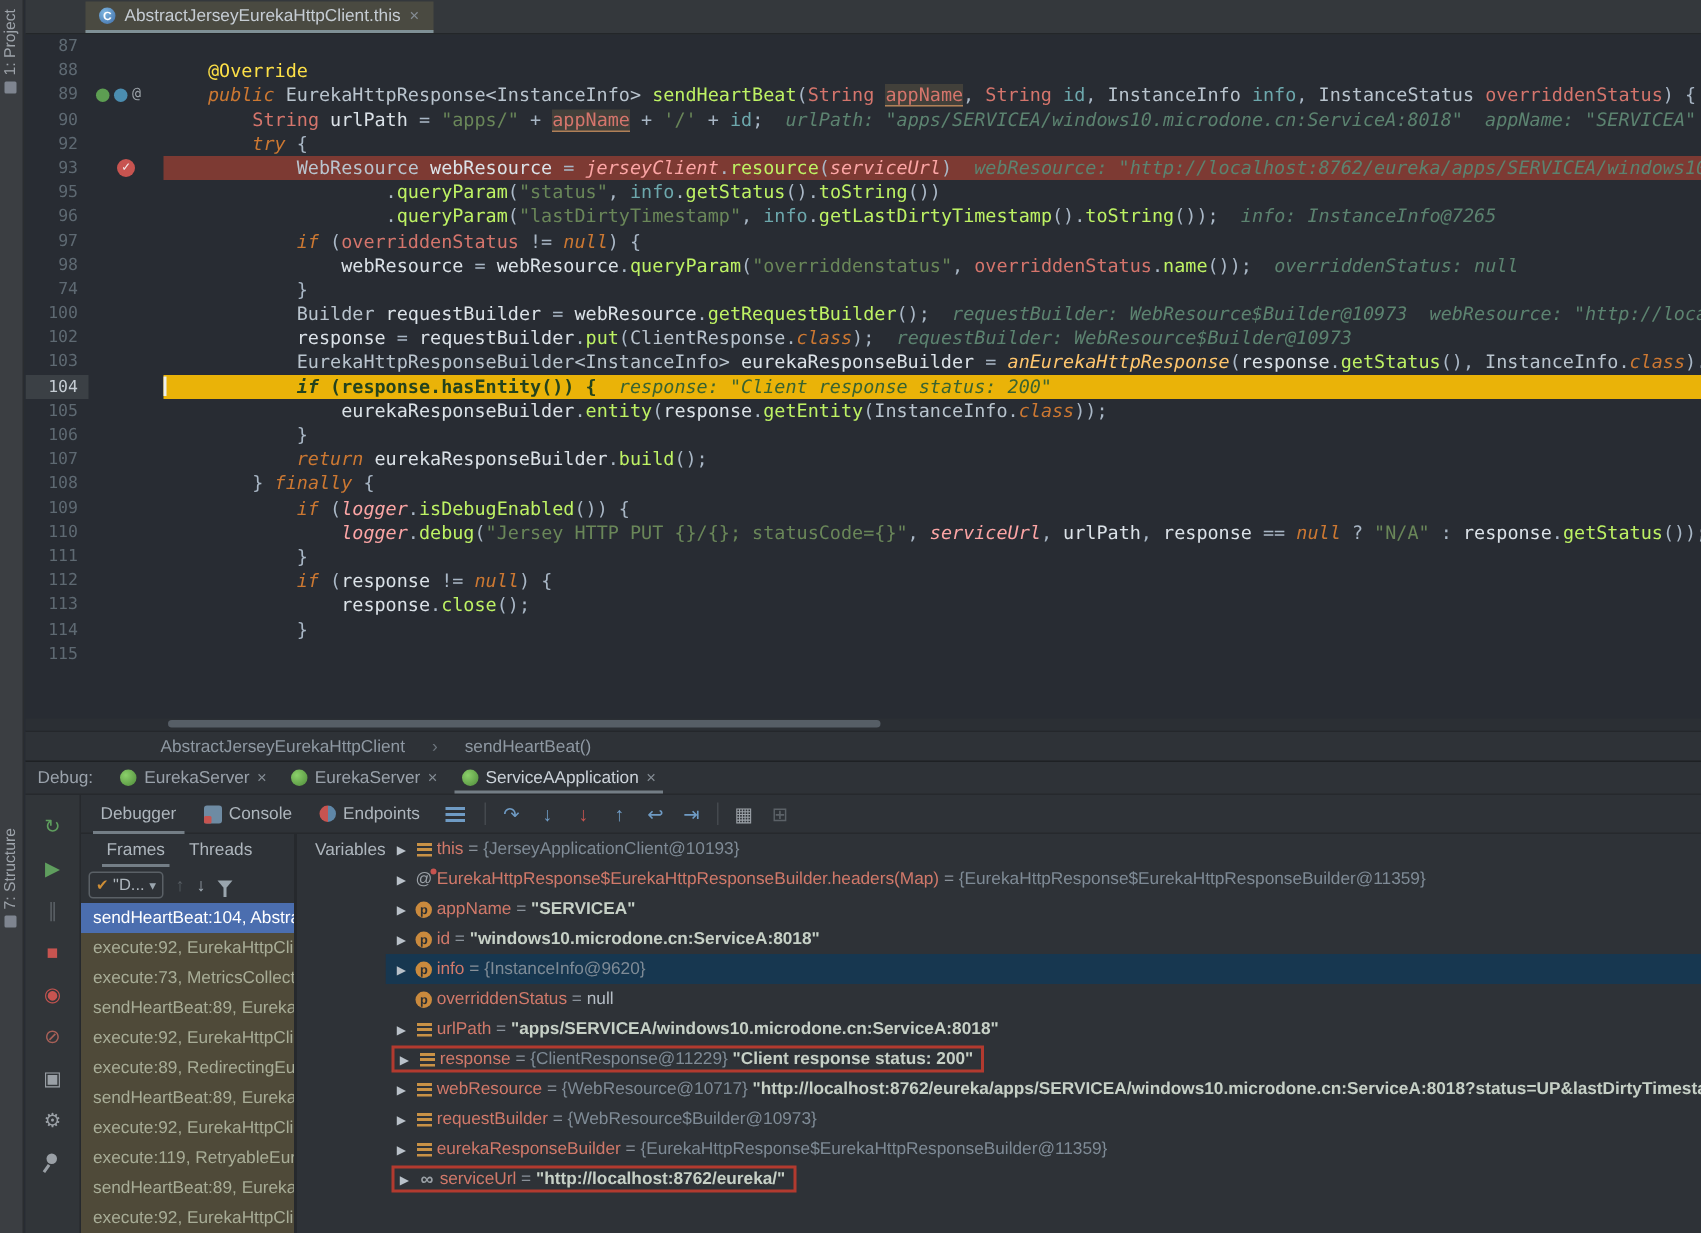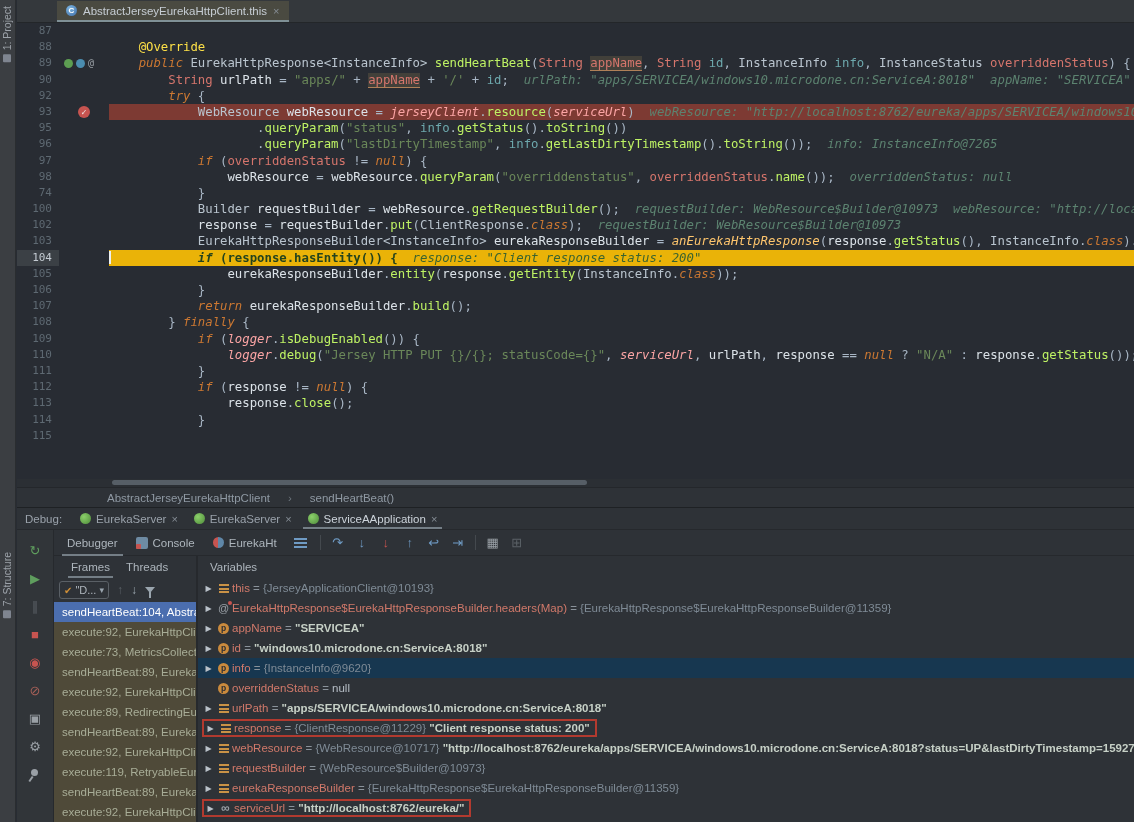--- a/index.html
+++ b/index.html
@@ -91,21 +91,21 @@
   .thread-dd{display:flex;align-items:center;gap:3px;border:1px solid #5a6066;border-radius:3px;height:18px;padding:0 4px;font-size:11px;color:#aeb6bd;}
   .check{color:#ce8e36;font-size:10px;}
   .dd-caret{color:#9aa5ae;font-size:9px;}
   .fr-up{color:#5a6066;font-size:12px;} .fr-down{color:#9aa5ae;font-size:12px;}
   .funnel{width:0;height:0;border-left:5px solid transparent;border-right:5px solid transparent;border-top:6px solid #9aa5ae;position:relative;}
   .funnel::after{content:"";position:absolute;left:-1px;top:-1px;width:2px;height:6px;background:#9aa5ae;}
   .frames-list{flex:1;background:#4f4a39;overflow:hidden;font-size:11.5px;color:#a8ad97;}
   .frame{height:20px;line-height:20px;padding-left:8px;white-space:nowrap;overflow:hidden;}
   .frame.sel{background:#4b6eaf;color:#fff;}
 
-  .vars-panel{flex:1;display:flex;flex-direction:column;min-width:0;justify-content:flex-end;}
+  .vars-panel{flex:1;display:flex;flex-direction:row;min-width:0;justify-content:flex-end;}
   .vars-header{height:22px;flex:none;display:flex;align-items:center;padding-left:12px;color:#aeb6bd;font-size:11.5px;}
   .vars-list{flex:1;overflow:hidden;font-size:11.5px;color:#a9b2ba;}
   .var-row{height:20px;display:flex;align-items:center;padding-left:4px;white-space:pre;overflow:hidden;}
   .var-row.sel{background:#173750;}
   .var-inner{display:flex;align-items:center;height:18px;}
   .var-inner.boxed{border:2px solid #b23a2f;padding:0 5px 0 0;}
   .arrow{width:13px;flex:none;color:#b9c1c9;font-size:8px;text-align:center;}
   .vicon{width:17px;flex:none;display:flex;align-items:center;justify-content:center;position:relative;}
   .vi-locals{width:10px;height:9px;background:repeating-linear-gradient(#c99246 0 2px,transparent 2px 3.6px);}
   .vi-param{width:11px;height:11px;border-radius:50%;background:#ca8a3d;color:#2b2f33;font-size:8.5px;font-weight:bold;
@@ -221,21 +221,21 @@
             <span id="debug-tabs" style="display:flex;align-items:stretch;">
                 <span class="dtab active">
                   <span>Debugger</span>
                 </span>
                 <span class="dtab">
                   <span class="console-ic"></span>
                   <span>Console</span>
                 </span>
                 <span class="dtab">
                   <span class="endpoints-ic"></span>
-                  <span>EurekaHt</span>
+                  <span>Endpoints</span>
                 </span>
               </span>
             <span class="hamburger"></span>
             <span class="tsep"></span>
             <span id="step-icons" style="display:flex;align-items:center;">
                 <span class="tool-ic blue">↷</span>
                 <span class="tool-ic blue">↓</span>
                 <span class="tool-ic red">↓</span>
                 <span class="tool-ic blue">↑</span>
                 <span class="tool-ic blue">↩</span>

